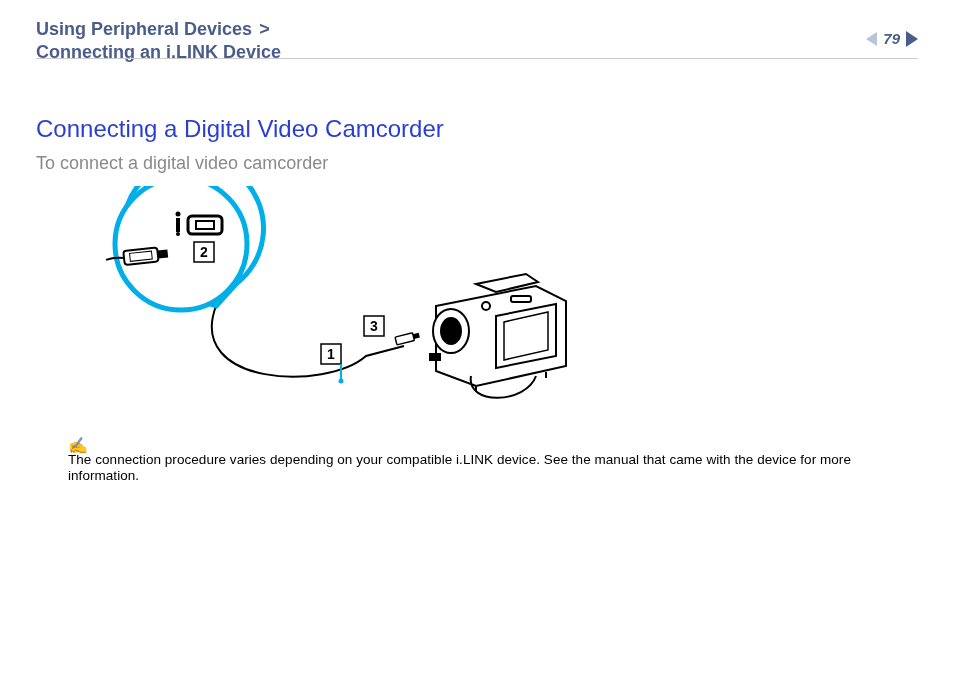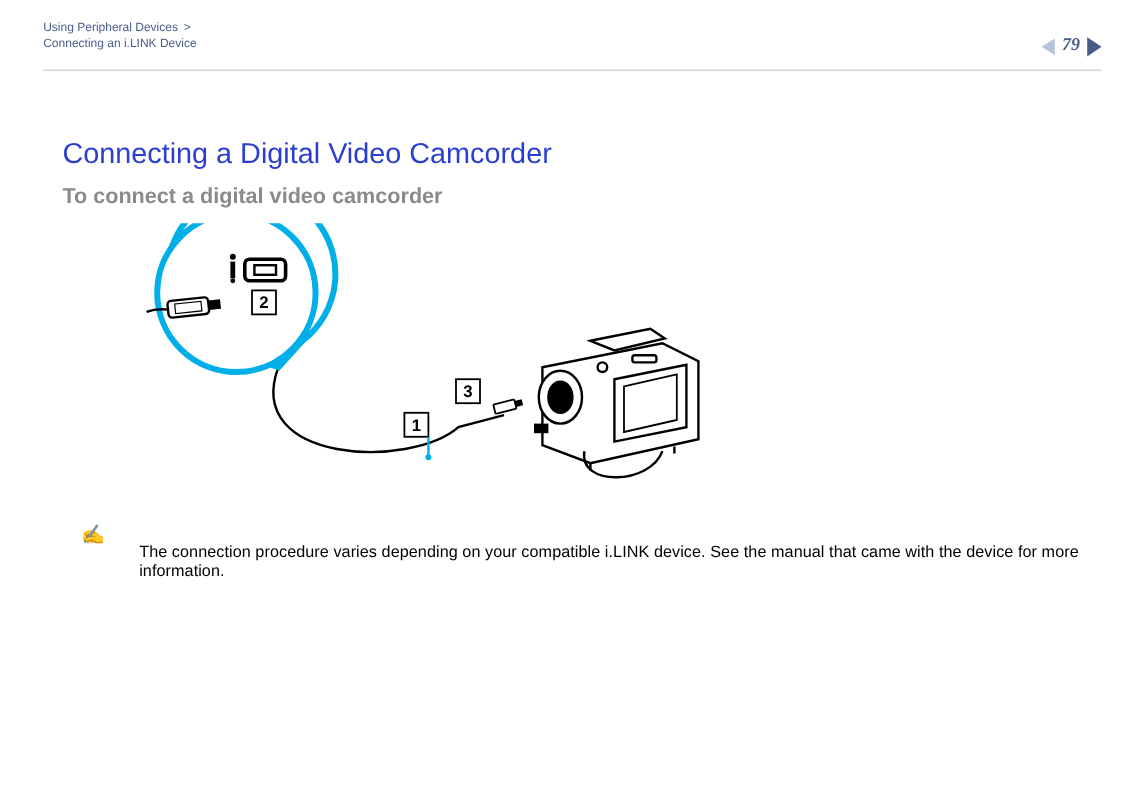--- a/index.html
+++ b/index.html
@@ -22,41 +22,40 @@
 
   
   .header {
     position: absolute;
     top: 18px;
     left: 36px;
     right: 36px;
   }
   .breadcrumb {
     color: #4a5c8a;
-    font-size: 10px;
-    font-weight: normal;
+    font-size: 18px;
+    font-weight: bold;
     line-height: 1.25;
   }
   .breadcrumb .sep { padding: 0 2px; }
 
   .pageno-area {
     position: absolute;
     top: 30px;
     right: 36px;
     display: flex;
     align-items: center;
     gap: 4px;
   }
   .pageno {
     font-size: 15px;
     font-weight: bold;
     font-style: italic;
     color: #4a5c8a;
     padding: 0 2px;
-    font-family: Liberation Serif, serif;
   }
   .nav-arrow {
     width: 0;
     height: 0;
     display: inline-block;
   }
   .nav-prev {
     border-top: 7px solid transparent;
     border-bottom: 7px solid transparent;
     border-right: 11px solid #b9c3da;
@@ -82,32 +81,31 @@
     height: 0;
     border-top: 1px solid #ccc;
   }
 
   
   .body {
     position: absolute;
     left: 36px;
     right: 28px;
     top: 115px;
-    margin-left: 16px;
   }
   h1.title {
     margin: 0 0 10px 0;
     font-size: 24px;
     font-weight: normal;
     color: #2a3fd1;
   }
   h2.subtitle {
     margin: 0 0 12px 0;
     font-size: 18px;
-    font-weight: bold;
+    font-weight: normal;
     color: #8a8a8a;
   }
   p.lead {
     margin: 0 0 14px 0;
     font-size: 15px;
     line-height: 1.35;
   }
 
   
   .illus {
@@ -133,21 +131,20 @@
     font-family: Arial, Helvetica, sans-serif;
   }
   .notes p {
     margin: 0 0 18px 0;
     font-size: 13.5px;
     letter-spacing: 0.05px;
     line-height: 1.2;
   }
   .notes p:first-child {
     font-stretch: condensed;
-    margin-left: 48px;
   }
 
 </style>
 </head>
 <body>
 
 <div class="page">
 
   <div class="header">
     <div class="breadcrumb">

